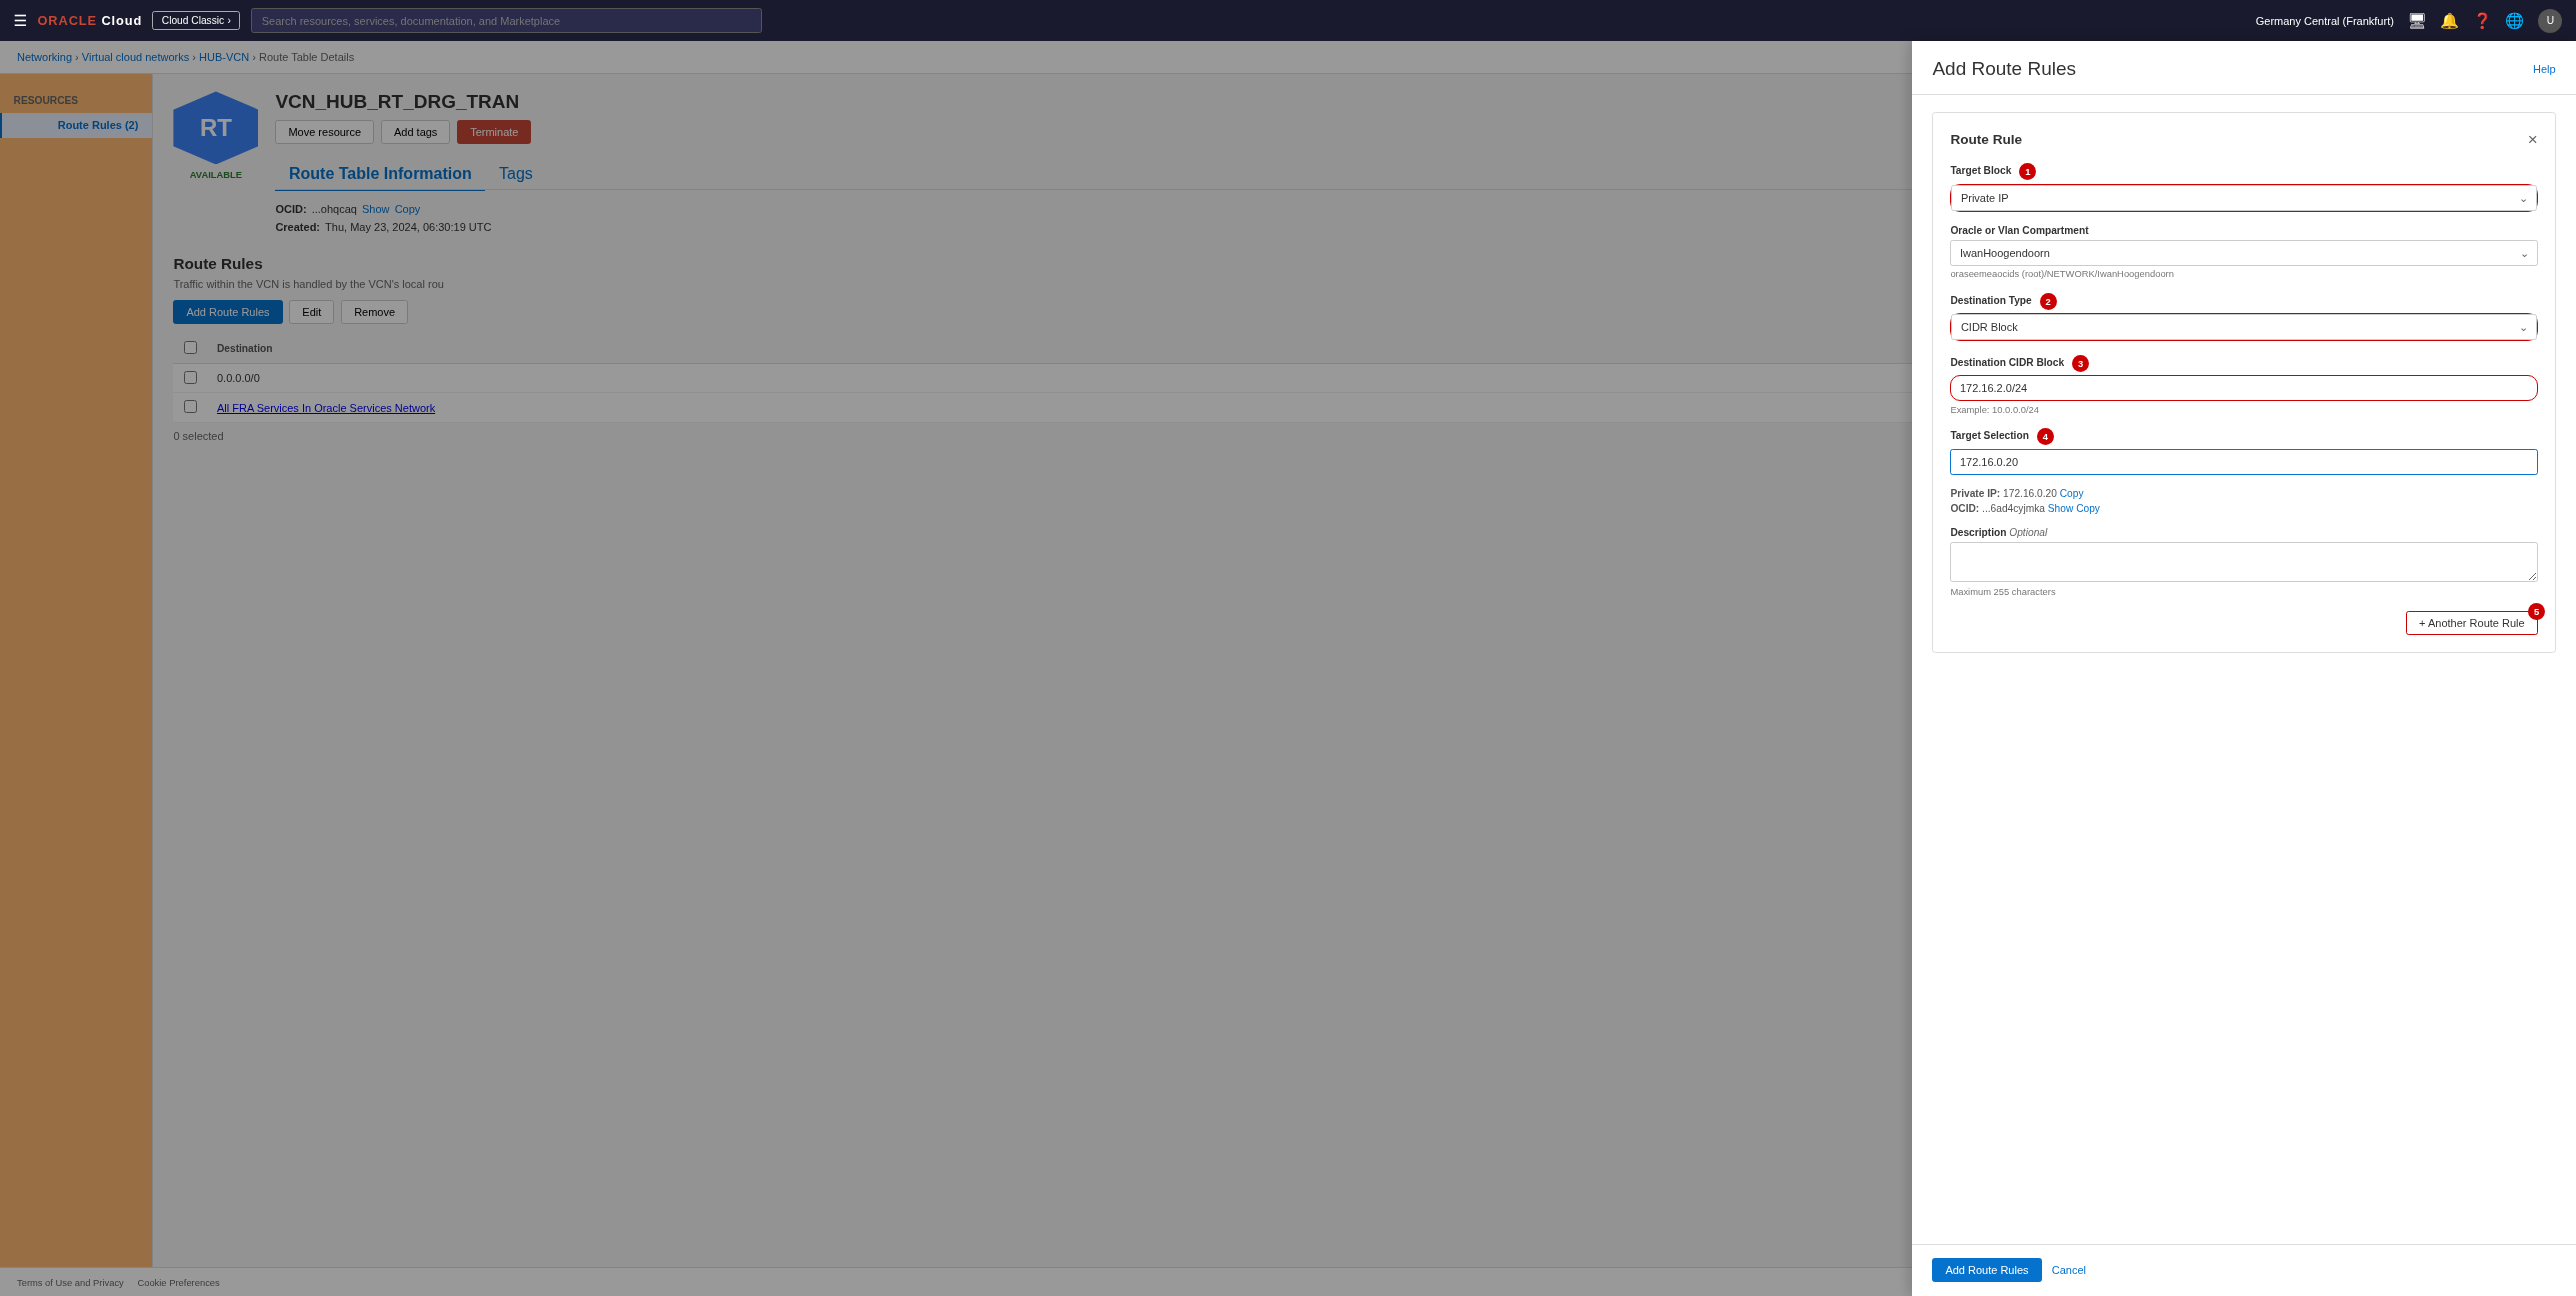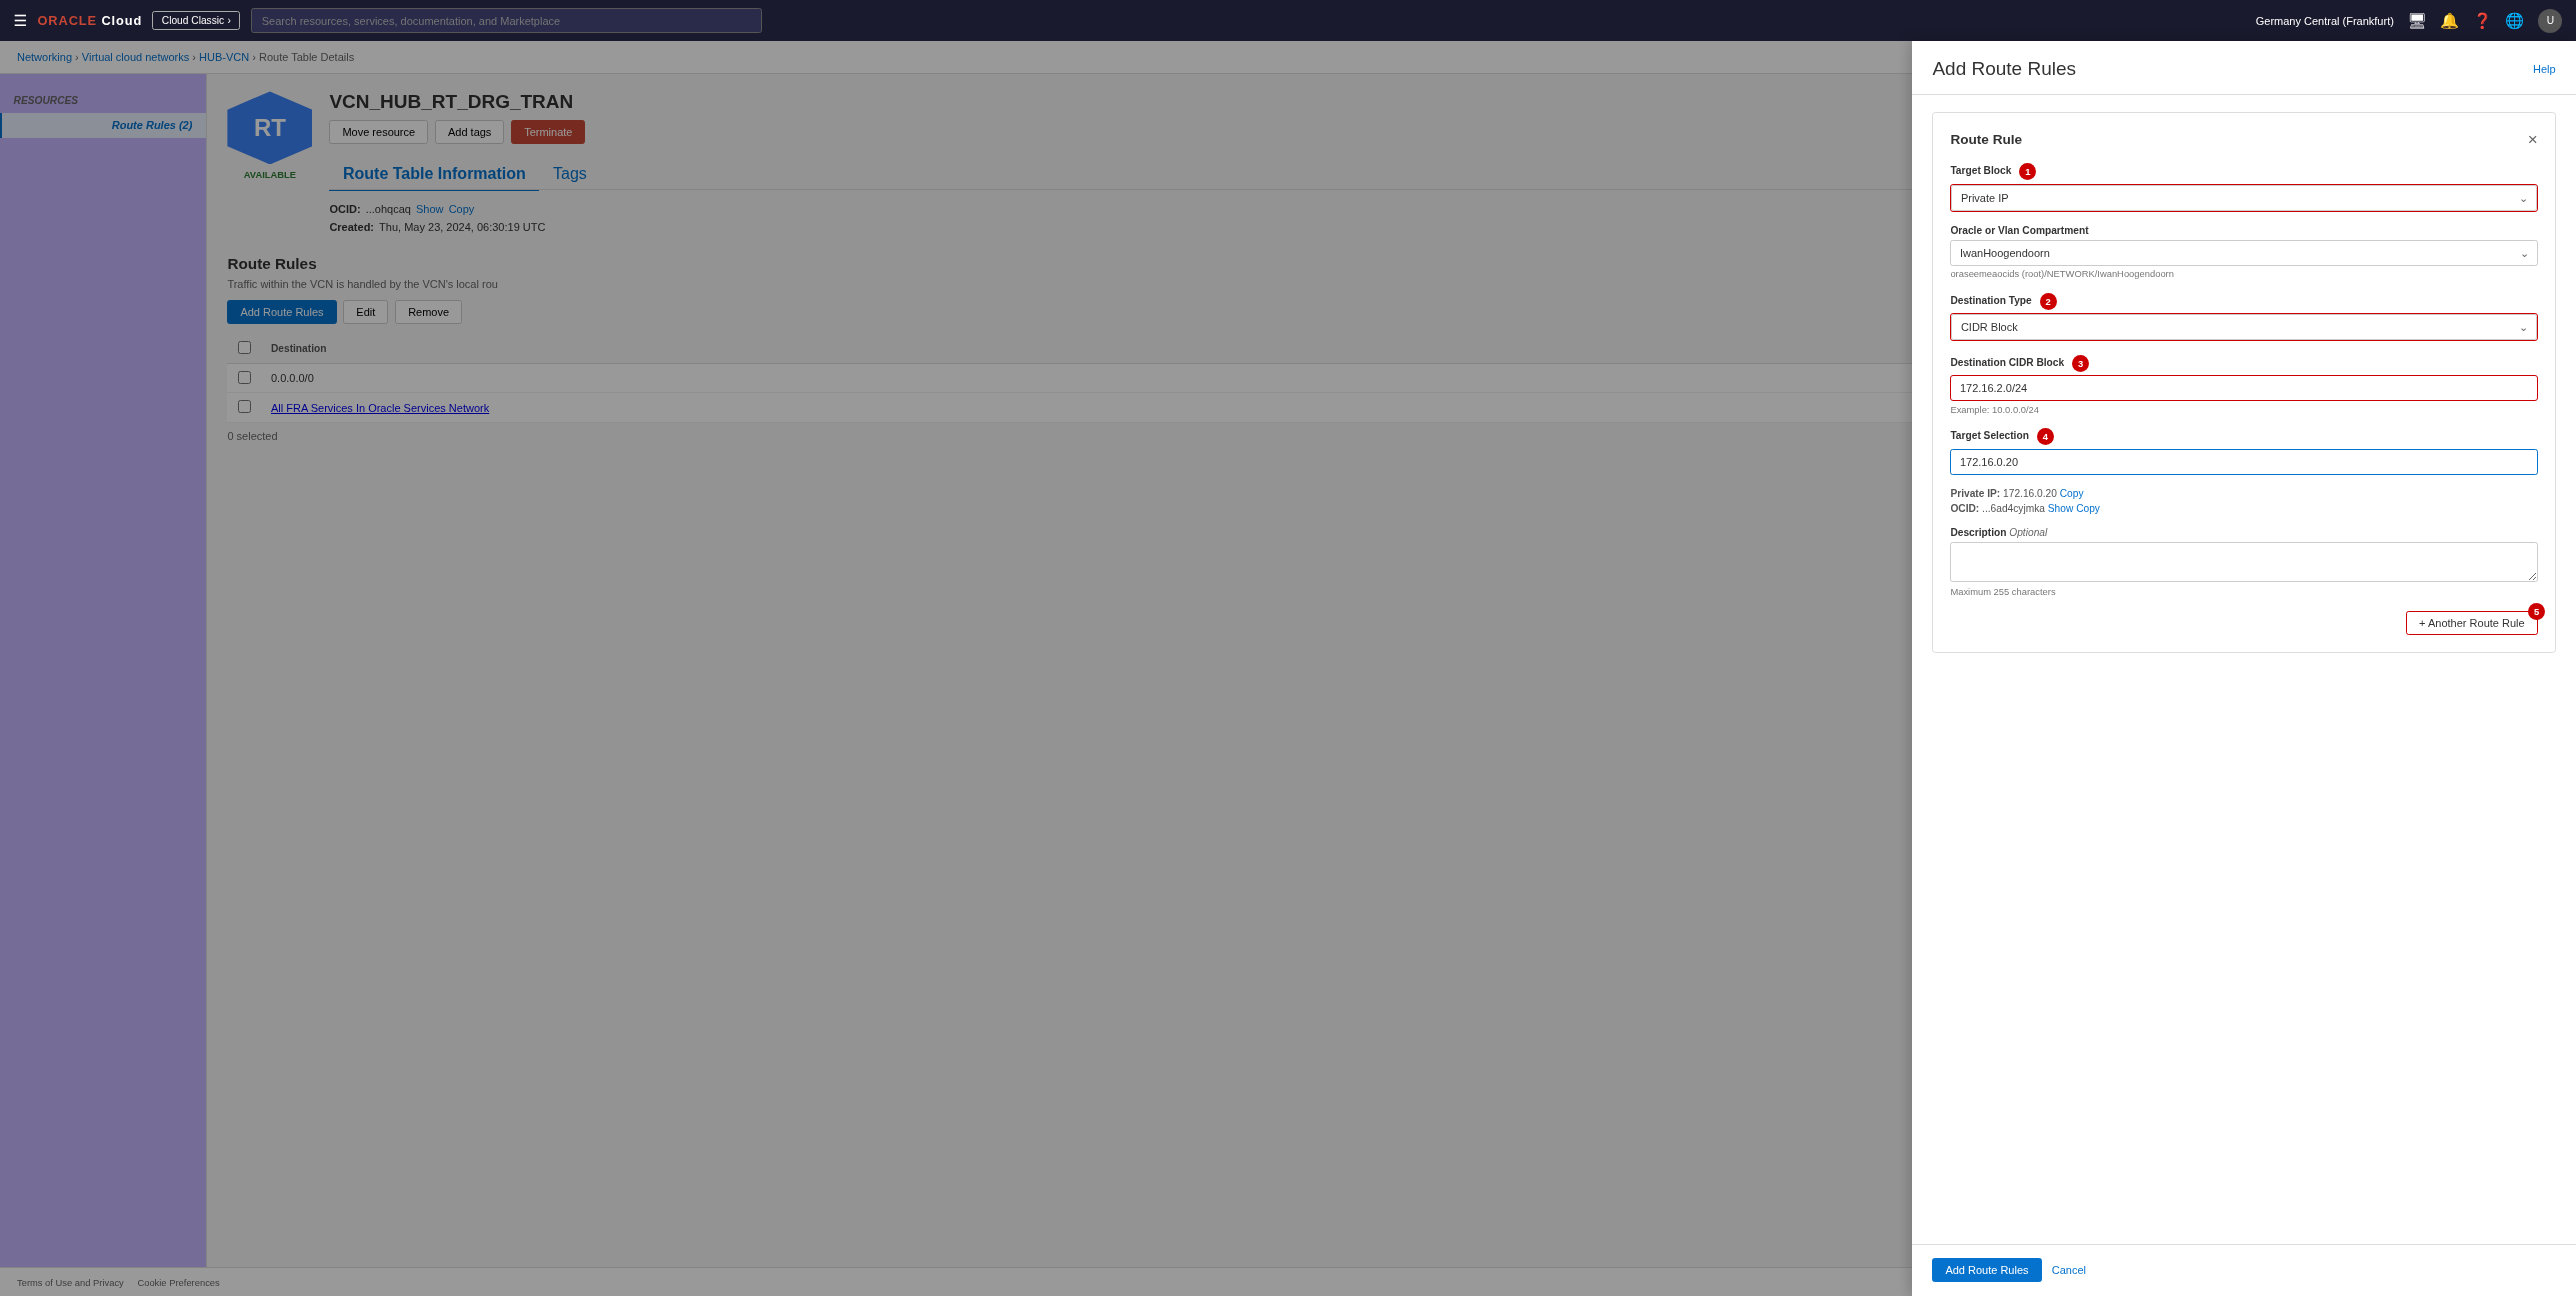--- a/index.html
+++ b/index.html
@@ -67,26 +67,25 @@
     .breadcrumb-bar span { color: #666; }
 
     
     .main-layout {
       display: flex;
       margin-top: 0;
     }
 
     
     .sidebar {
-      width: 207px;
-      background: #c4b5fd;
+      width: 153px;
+      background: #fdba74;
       border-right: 0.9px solid #ddd;
       min-height: calc(100vh - 41px - 34px);
       padding-top: 13.6px;
-      font-style: italic;
     }
     .sidebar-section { padding: 6.8px 13.6px; font-size: 10.2px; font-weight: 600; color: #666; text-transform: uppercase; }
     .sidebar-item {
       padding: 6.8px 13.6px;
       cursor: pointer;
       font-size: 11px;
       color: #0572ce;
       text-align: right;
     }
     .sidebar-item.active {
@@ -263,21 +262,21 @@
       width: 100%;
       padding: 6px 8.5px;
       border: 0.9px solid #ccc;
       border-radius: 2.6px;
       font-size: 11px;
       color: #333;
       background: white;
     }
     .form-control-highlighted {
       border: 1.7px solid #c00;
-      border-radius: 3px;
+      border-radius: 10px;
     }
     .form-hint { font-size: 9.4px; color: #777; margin-top: 2.6px; }
     .select-wrapper { position: relative; }
     .select-wrapper select { appearance: none; padding-right: 24px; }
     .select-wrapper::after {
       content: '⌄';
       position: absolute;
       right: 8.5px;
       top: 50%;
       transform: translateY(-50%);

